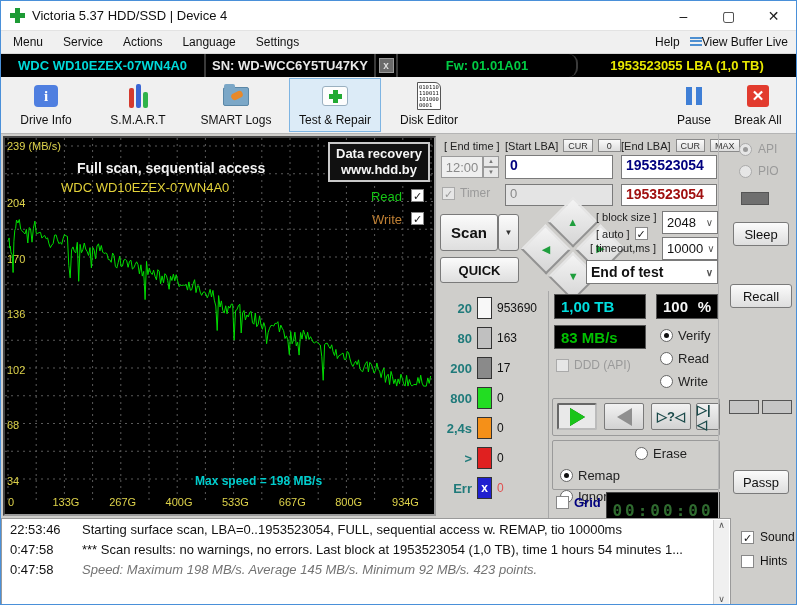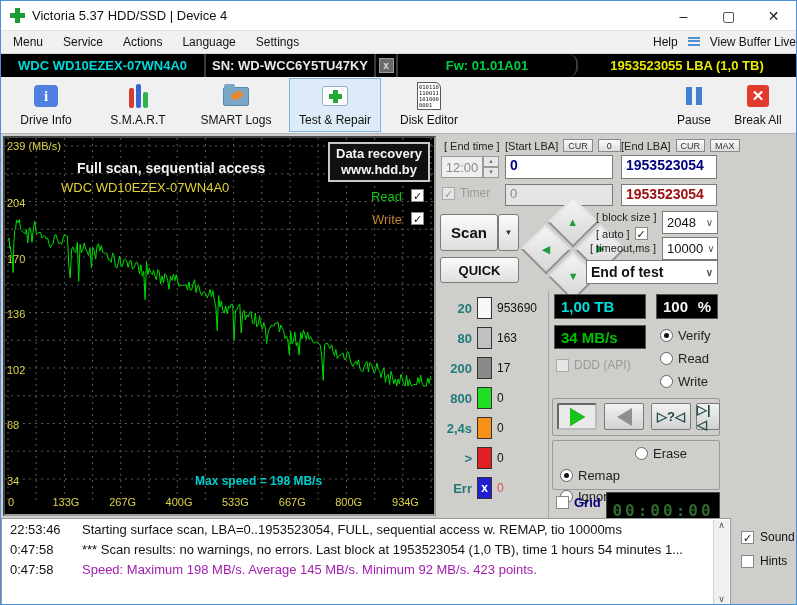--- a/index.html
+++ b/index.html
@@ -13,21 +13,21 @@
   .app-icon:after  { content:""; position:absolute; left:0; top:5px; width:15px; height:5px; background:#1d9b35; }
   .title-text { font-size:13px; color:#101010; }
   .win-controls { margin-left:auto; display:flex; height:100%; }
   .win-btn { width:45px; height:30px; display:flex; align-items:center; justify-content:center; font-size:14px; color:#222; }
 
   
   .menubar { position:absolute; left:0; top:30px; width:100%; height:23px; background:#f0f0f0; display:flex; align-items:center; font-size:12px; color:#111; border-bottom:1px solid #d8d8d8; }
   .menu-item { padding:3px 10px; }
   .menu-item:first-child { padding-left:12px; }
   .m-sp { flex:1; }
-  .buffer-live { display:flex; align-items:center; gap:10px; }
+  .buffer-live { display:flex; align-items:center; gap:0; padding-right:8px; }
   .list-icon { width:12px; height:10px; display:inline-block; background:repeating-linear-gradient(#4d8fd1 0 2px, transparent 2px 3.4px); }
 
   
   .devbar { position:absolute; left:0; top:53px; width:100%; height:23px; background:#000; display:flex; align-items:center; font-size:13px; font-weight:bold; }
   .devseg { display:flex; align-items:center; justify-content:center; height:100%; border-right:2px solid #3a3a3a; }
   .seg-model { width:205px; color:#00d9d9; }
   .seg-sn { width:170px; color:#e8e8e8; }
   .seg-x { width:22px; border-right:2px solid #3a3a3a; }
   .xbtn { width:15px; height:15px; background:#6a6a6a; color:#ddd; font-size:10px; line-height:14px; text-align:center; border:1px solid #999; }
   .seg-fw { width:180px; color:#00cc44;border-radius:9px; }
@@ -390,21 +390,21 @@
             <span class="stat-count" style="color: rgb(224, 80, 80);">0</span>
           </div>
         </div>
 
       <div style="position:absolute;left:110px;top:157px;width:1px;height:227px;background:#a8a8a8;"></div>
       <div class="display" style="position:absolute;left:116px;top:160px;width:92px;height:25px;color:#00dede;">1,00 TB</div>
       <div class="display" style="position:absolute;left:218px;top:160px;width:62px;height:25px;color:#f5f5f5;justify-content:space-between;">
         <span>100</span>
         <span>%</span>
       </div>
-      <div class="display" style="position:absolute;left:116px;top:191px;width:92px;height:24px;color:#00c000;">34 MB/s</div>
+      <div class="display" style="position:absolute;left:116px;top:191px;width:92px;height:24px;color:#00c000;">83 MB/s</div>
       <div class="row" style="left:118px;top:224px;">
         <span class="chk dis"></span>
         <span class="lbl" style="color:#9a9a9a;font-size:12px">DDD (API)</span>
       </div>
       <div class="row" style="left:222px;top:194px;">
         <span class="radio sel"></span>
         <span class="lbl" style="font-size:13px">Verify</span>
       </div>
       <div class="row" style="left:222px;top:217px;">
         <span class="radio"></span>
@@ -443,35 +443,51 @@
         <span class="lbl" style="font-size:13px">Refresh</span>
       </div>
 
       <div class="row" style="left:118px;top:361px;">
         <span class="chk" style="background:#fff;color:#fff"></span>
         <span class="lbl navy" style="font-size:13px">Grid</span>
       </div>
       <div class="led" style="position:absolute;left:168px;top:358px;width:114px;height:37px;">00:00:00</div>
     </div>
 
+    <div class="sidebar">
+      <div class="side-radio-row" style="left:20px;top:8px;">
+        <span class="radio dis sel"></span>
+        <span>API</span>
+      </div>
+      <div class="side-radio-row" style="left:20px;top:30px;">
+        <span class="radio dis"></span>
+        <span>PIO</span>
+      </div>
+      <span class="indicator"></span>
+      <div class="btn side-btn" style="top:88px;">Sleep</div>
+      <div class="btn side-btn" style="top:150px;width:62px;left:11px;">Recall</div>
+      <span class="tinybtn" style="left:10px;top:266px;"></span>
+      <span class="tinybtn" style="left:43px;top:266px;"></span>
+      <div class="btn side-btn" style="top:336px;">Passp</div>
+    </div>
   </div>
 
   <div class="logarea">
     <div id="logrows">
         <div class="logrow">
           <span class="logtime">22:53:46</span>
           <span class="logmsg" style="color: rgb(17, 17, 17);">Starting surface scan, LBA=0..1953523054, FULL, sequential access w. REMAP, tio 10000ms</span>
         </div>
         <div class="logrow">
           <span class="logtime">0:47:58</span>
           <span class="logmsg" style="color: rgb(17, 17, 17);">*** Scan results: no warnings, no errors. Last block at 1953523054 (1,0 TB), time 1 hours 54 minutes 1...</span>
         </div>
         <div class="logrow">
           <span class="logtime">0:47:58</span>
-          <span class="logmsg" style="color: #a21caf;">Speed: Maximum 198 MB/s. Average 145 MB/s. Minimum 92 MB/s. 423 points.</span>
+          <span class="logmsg" style="color: #737373; font-style: italic;">Speed: Maximum 198 MB/s. Average 145 MB/s. Minimum 92 MB/s. 423 points.</span>
         </div>
       </div>
     <div class="logscroll">
       <span>∧</span>
       <span>∨</span>
     </div>
   </div>
   <div class="footerbox">
     <div class="foot-row" style="left:10px;top:12px;">
       <span class="chk">✓</span>

